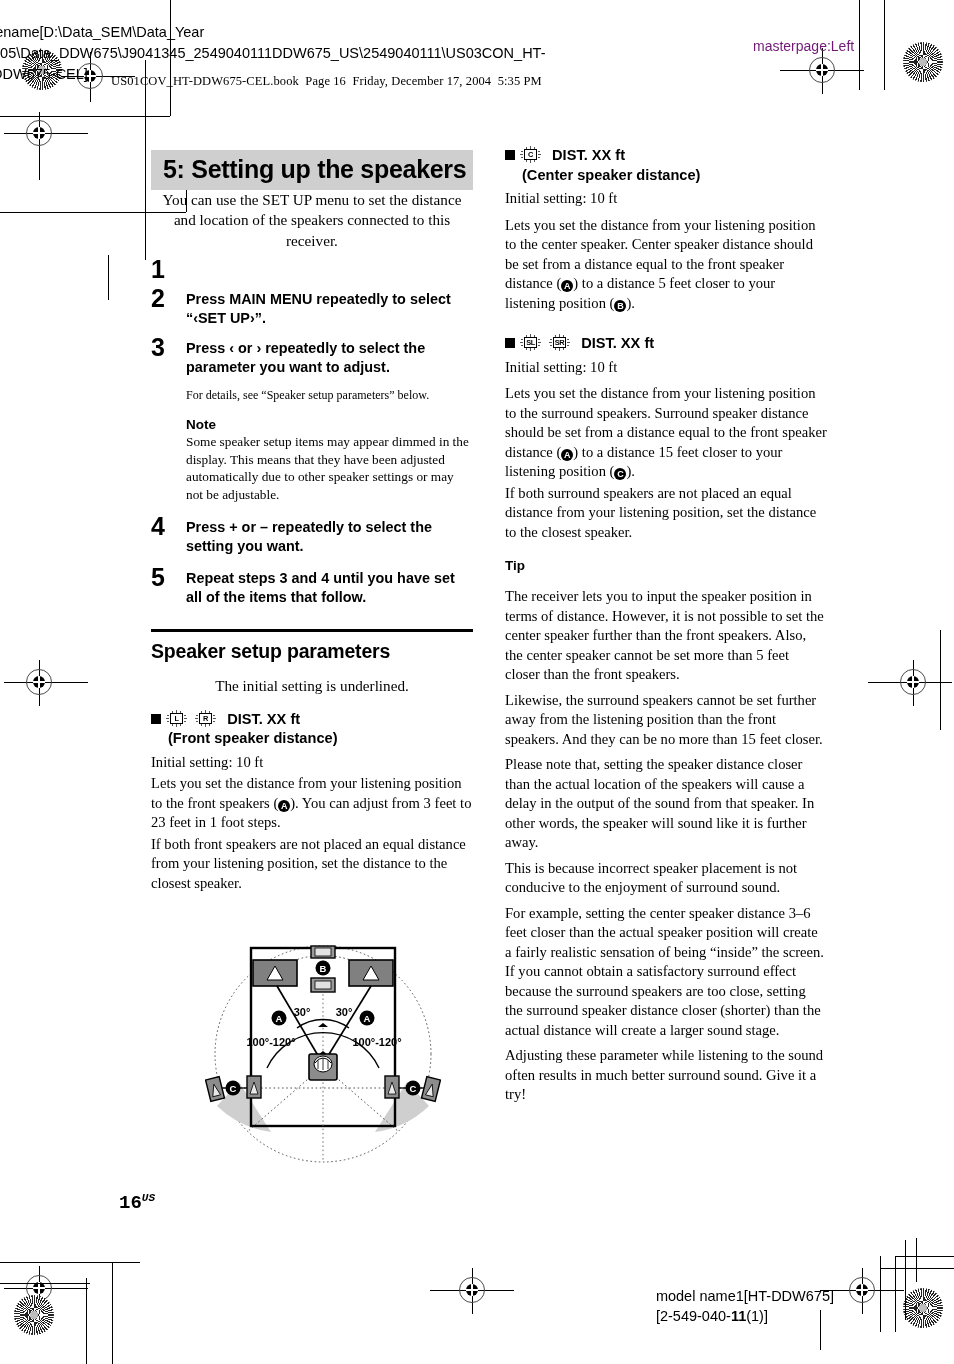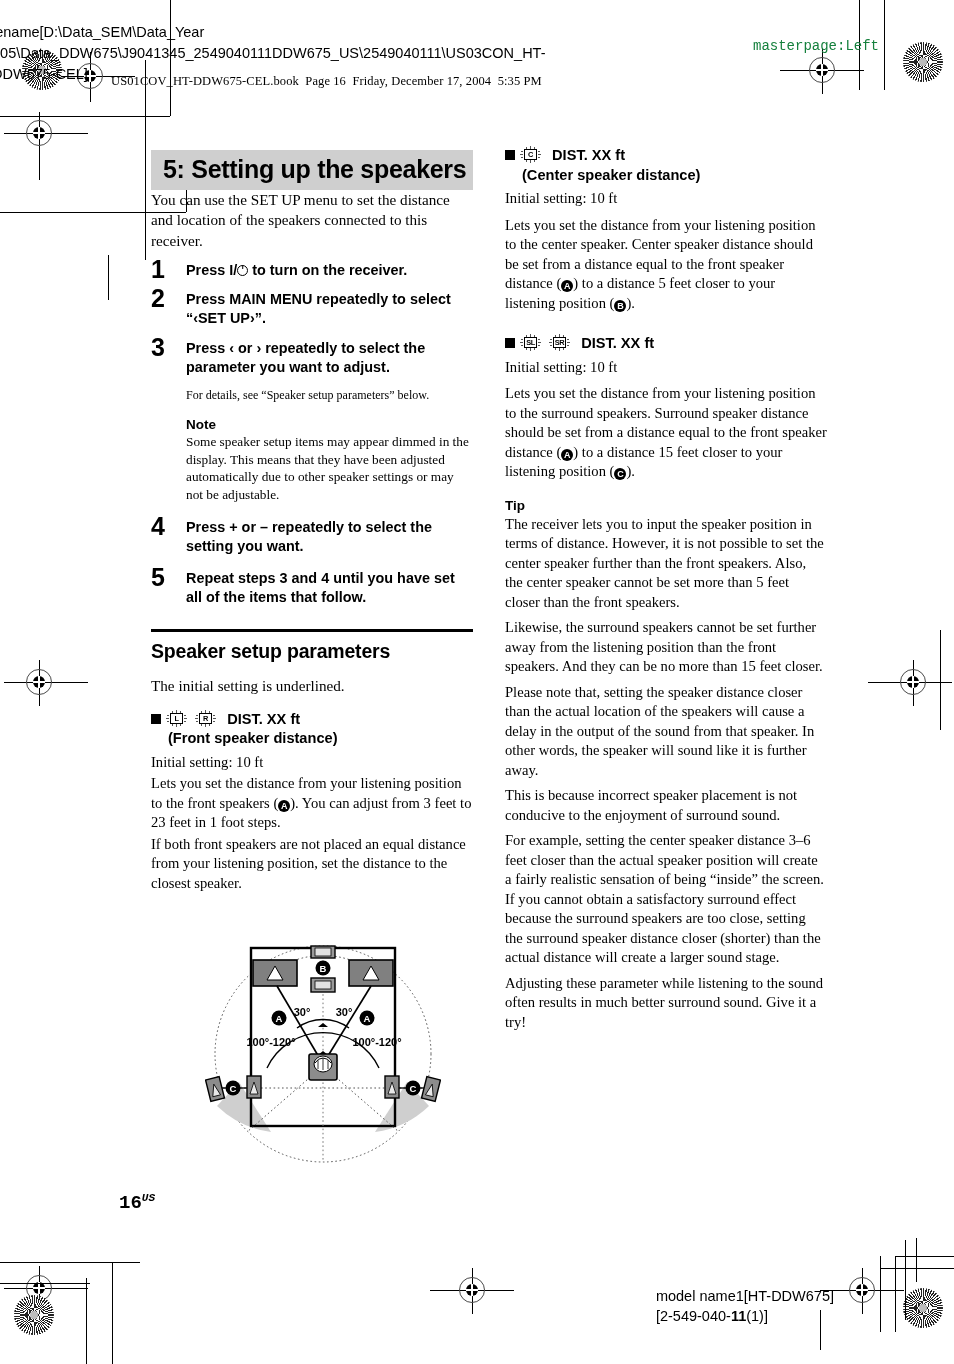--- a/index.html
+++ b/index.html
@@ -89,23 +89,23 @@
     font-family: "Liberation Sans", sans-serif;
     font-size: 14.5px;
     line-height: 21px;
     color: #000;
     white-space: pre;
   }
   .masterpage {
     position: absolute;
     left: 753px;
     top: 38px;
-    font-family: Liberation Mono, monospace;
+    font-family: Liberation Sans, sans-serif;
     font-size: 14px;
-    color: #15803d;
+    color: #701a75;
   }
   .bookline {
     position: absolute;
     left: 111px;
     top: 74px;
     font-family: "Liberation Serif", serif;
     font-size: 12.5px;
     letter-spacing: 0.1px;
     color: #000;
     white-space: pre;
@@ -133,21 +133,21 @@
     line-height: 37px;
     padding: 1px 0 2px 12px;
     letter-spacing: -0.3px;
     color: #000;
   }
   p.body {
     margin: 0;
     font-family: "Liberation Serif", serif;
     font-size: 15.2px;
     line-height: 20.3px;
-    text-align: left;
+    text-align: center;
   }
   .intro { margin-top: 14px; }
 
   
   .step {
     position: relative;
     margin-top: 10px;
     padding-left: 35px;
     min-height: 20px;
   }
@@ -422,21 +422,20 @@
   <div class="bookline">US01COV_HT-DDW675-CEL.book  Page 16  Friday, December 17, 2004  5:35 PM</div>
 
   <div class="col col-left">
 
     <h1 class="chapter">5: Setting up the speakers</h1>
 
     <p class="body intro">You can use the SET UP menu to set the distance and location of the speakers connected to this receiver.</p>
 
     <div class="step">
       <div class="step-num">1</div>
-      <div class="step-text"><span>Press I/</span><span class="pwr"></span><span> to turn on the receiver.</span></div>
     </div>
 
     <div class="step" style="margin-top:9px;">
       <div class="step-num">2</div>
       <div class="step-text">Press MAIN MENU repeatedly to select “‹SET UP›”.</div>
     </div>
 
     <div class="step" style="margin-top:11px;">
       <div class="step-num">3</div>
       <div class="step-text">Press ‹ or › repeatedly to select the parameter you want to adjust.</div>
@@ -525,24 +524,25 @@
           <span class="ray r-b1"></span><span class="ray r-b2"></span><span class="ray r-b3"></span>
           <span class="ray r-l1"></span><span class="ray r-l2"></span><span class="ray r-l3"></span>
           <span class="ray r-r1"></span><span class="ray r-r2"></span><span class="ray r-r3"></span>
         </span>
         <span style="margin-left:5px;">DIST. XX ft</span>
       </span>
     </div>
     <div class="param-body">
       <p>Initial setting: 10 ft</p>
       <p style="margin-top:7px;"><span>Lets you set the distance from your listening position to the surround speakers. Surround speaker distance should be set from a distance equal to the front speaker distance (</span><span class="circ">A</span><span>) to a distance 15 feet closer to your listening position (</span><span class="circ">C</span><span>).</span></p>
+      <p>If both surround speakers are not placed an equal distance from your listening position, set the distance to the closest speaker.</p>
     </div>
 
     <div class="tip-head" style="margin-top:16px;">Tip</div>
-    <div class="param-body" style="margin-top:2px;">
+    <div class="param-body" style="margin-top:14px;">
       <p>The receiver lets you to input the speaker position in terms of distance. However, it is not possible to set the center speaker further than the front speakers. Also, the center speaker cannot be set more than 5 feet closer than the front speakers.</p>
       <p style="margin-top:6px;">Likewise, the surround speakers cannot be set further away from the listening position than the front speakers. And they can be no more than 15 feet closer.</p>
       <p style="margin-top:6px;">Please note that, setting the speaker distance closer than the actual location of the speakers will cause a delay in the output of the sound from that speaker. In other words, the speaker will sound like it is further away.</p>
       <p style="margin-top:6px;">This is because incorrect speaker placement is not conducive to the enjoyment of surround sound.</p>
       <p style="margin-top:6px;">For example, setting the center speaker distance 3–6 feet closer than the actual speaker position will create a fairly realistic sensation of being “inside” the screen. If you cannot obtain a satisfactory surround effect because the surround speakers are too close, setting the surround speaker distance closer (shorter) than the actual distance will create a larger sound stage.</p>
       <p style="margin-top:6px;">Adjusting these parameter while listening to the sound often results in much better surround sound. Give it a try!</p>
     </div>
   </div>
 
   <div class="diagram-wrap">

